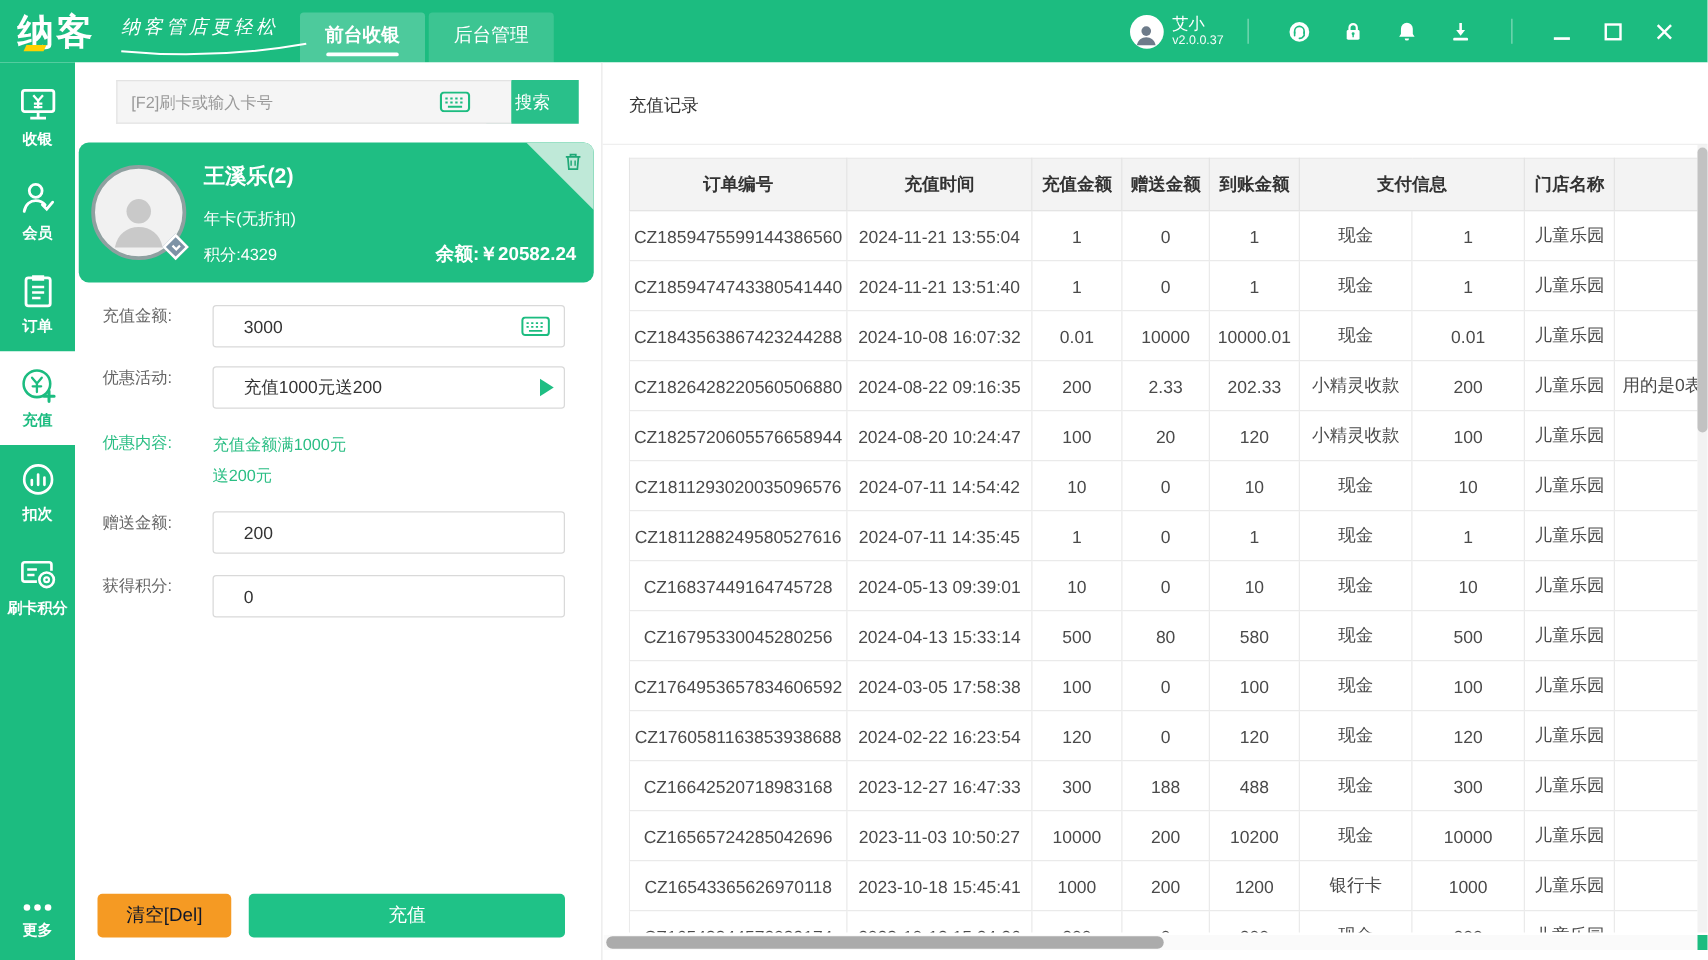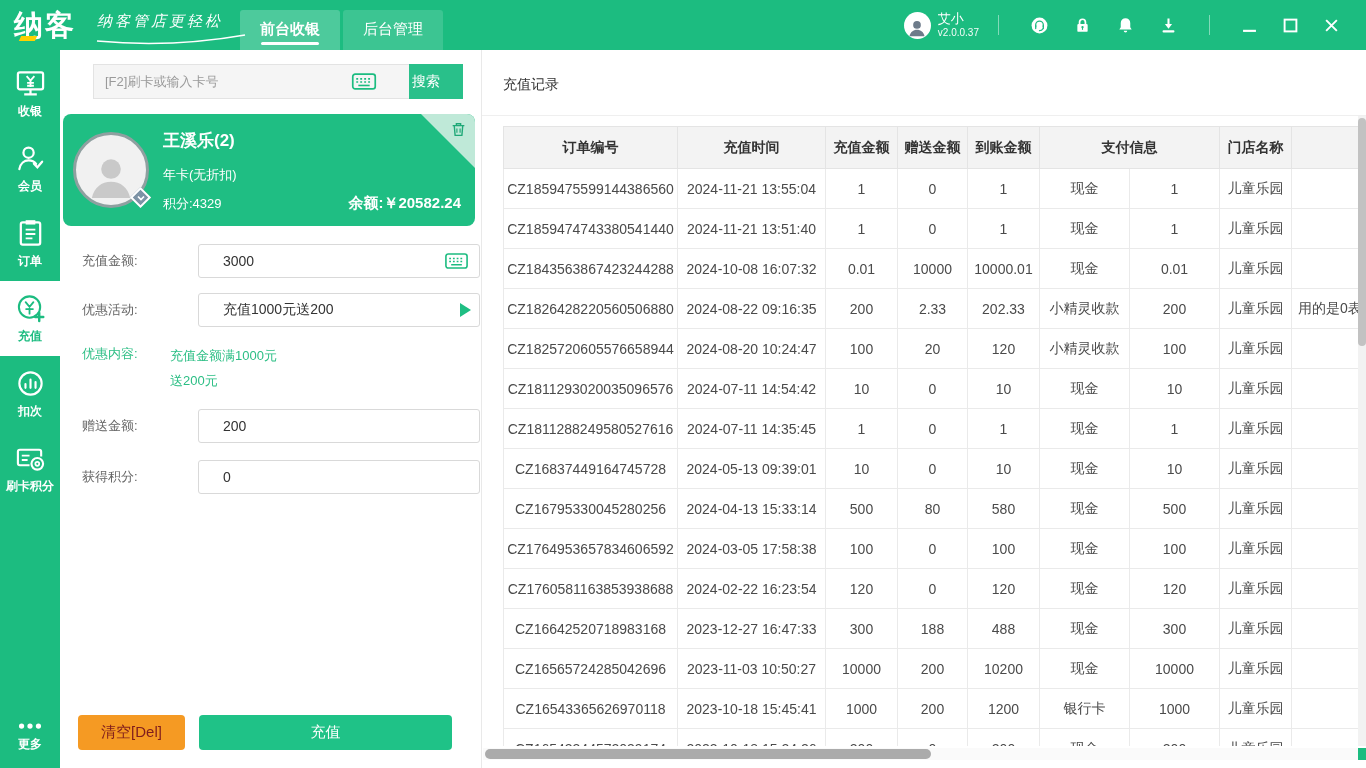--- a/index.html
+++ b/index.html
@@ -57,35 +57,35 @@
   .badge { position:absolute; right:-3px; bottom:-1px; width:22px; height:22px; }
   .badge .dia { position:absolute; left:3px; top:3px; width:15px; height:15px; background:#7D93A6; border:2px solid #fff; transform:rotate(45deg); }
   .badge svg { position:absolute; left:5px; top:5px; width:12px; height:12px; color:#fff; }
   .mc-name { position:absolute; left:100px; top:15px; font-size:17px; font-weight:bold; }
   .mc-type { position:absolute; left:100px; top:52px; font-size:13px; }
   .mc-bottom { position:absolute; left:100px; right:14px; bottom:13px; display:flex; justify-content:space-between; align-items:baseline;text-align:right; }
   .mc-points { font-size:13px; }
   .mc-balance { font-size:15px; font-weight:bold; }
 
   .form-area { margin-left:22px; }
-  .form-row { display:flex; align-items:center;gap:28px; }
+  .form-row { display:flex; align-items:flex-start; }
   .form-label { width:88px; font-size:13px; color:#666; }
   .inp-wrap { position:relative; width:282px; }
   .inp-wrap input { width:100%; height:34px; border:1px solid #D9D9D9; border-radius:3px; padding:0 40px 0 24px;
     font-size:14px; color:#333; outline:none; }
   .inp-kb { position:absolute; right:11px; top:9px; width:25px; height:16px; color:#1CBC80; }
   .sel-arrow { position:absolute; right:9px; top:10px; width:0; height:0; border-top:7px solid transparent;
     border-bottom:7px solid transparent; border-left:11px solid #1FBE83; }
   .promo-row { display:flex; align-items:flex-start; }
   .promo-row .form-label { color:#2BBE84; padding-top:2px; }
   .promo-lines { width:282px; font-size:13px; color:#2BBE84; line-height:25px; }
   .promo-lines span { display:block; }
 
   .actions { position:absolute; left:18px; right:29px; bottom:18px; display:flex; gap:14px; }
-  .btn-clear { width:107px; height:35px; background:#F59A23; color:#7f1d1d; border:none; border-radius:4px; font-size:15px; cursor:pointer; }
+  .btn-clear { width:107px; height:35px; background:#F59A23; color:#0f172a; border:none; border-radius:4px; font-size:15px; cursor:pointer; }
   .btn-recharge { flex:1; height:35px; background:#1FC287; color:#fff; border:none; border-radius:4px; font-size:15px; cursor:pointer; }
 
   
   .right-panel { position:absolute; left:481px; top:50px; right:0; bottom:0; background:#fff; border-left:1px solid #E9E9E9; }
   .panel-title { position:absolute; top:26px; left:21px; font-size:14px; color:#333; }
   .panel-divider { position:absolute; top:65px; left:0; right:0; border-top:1px solid #EFEFEF; }
   .table-wrap { position:absolute; top:76px; left:21px; right:8px; bottom:22px; overflow:hidden; }
   table { border-collapse:collapse; table-layout:fixed; width:898px; }
   th { height:42px; background:#F3F3F3; border:1px solid #E4E4E4; font-size:14px; font-weight:bold; color:#333; white-space:nowrap; }
   td { height:40px; border:1px solid #EAEAEA; font-size:14px; color:#4a4a4a; text-align:center; white-space:nowrap; overflow:hidden; }

